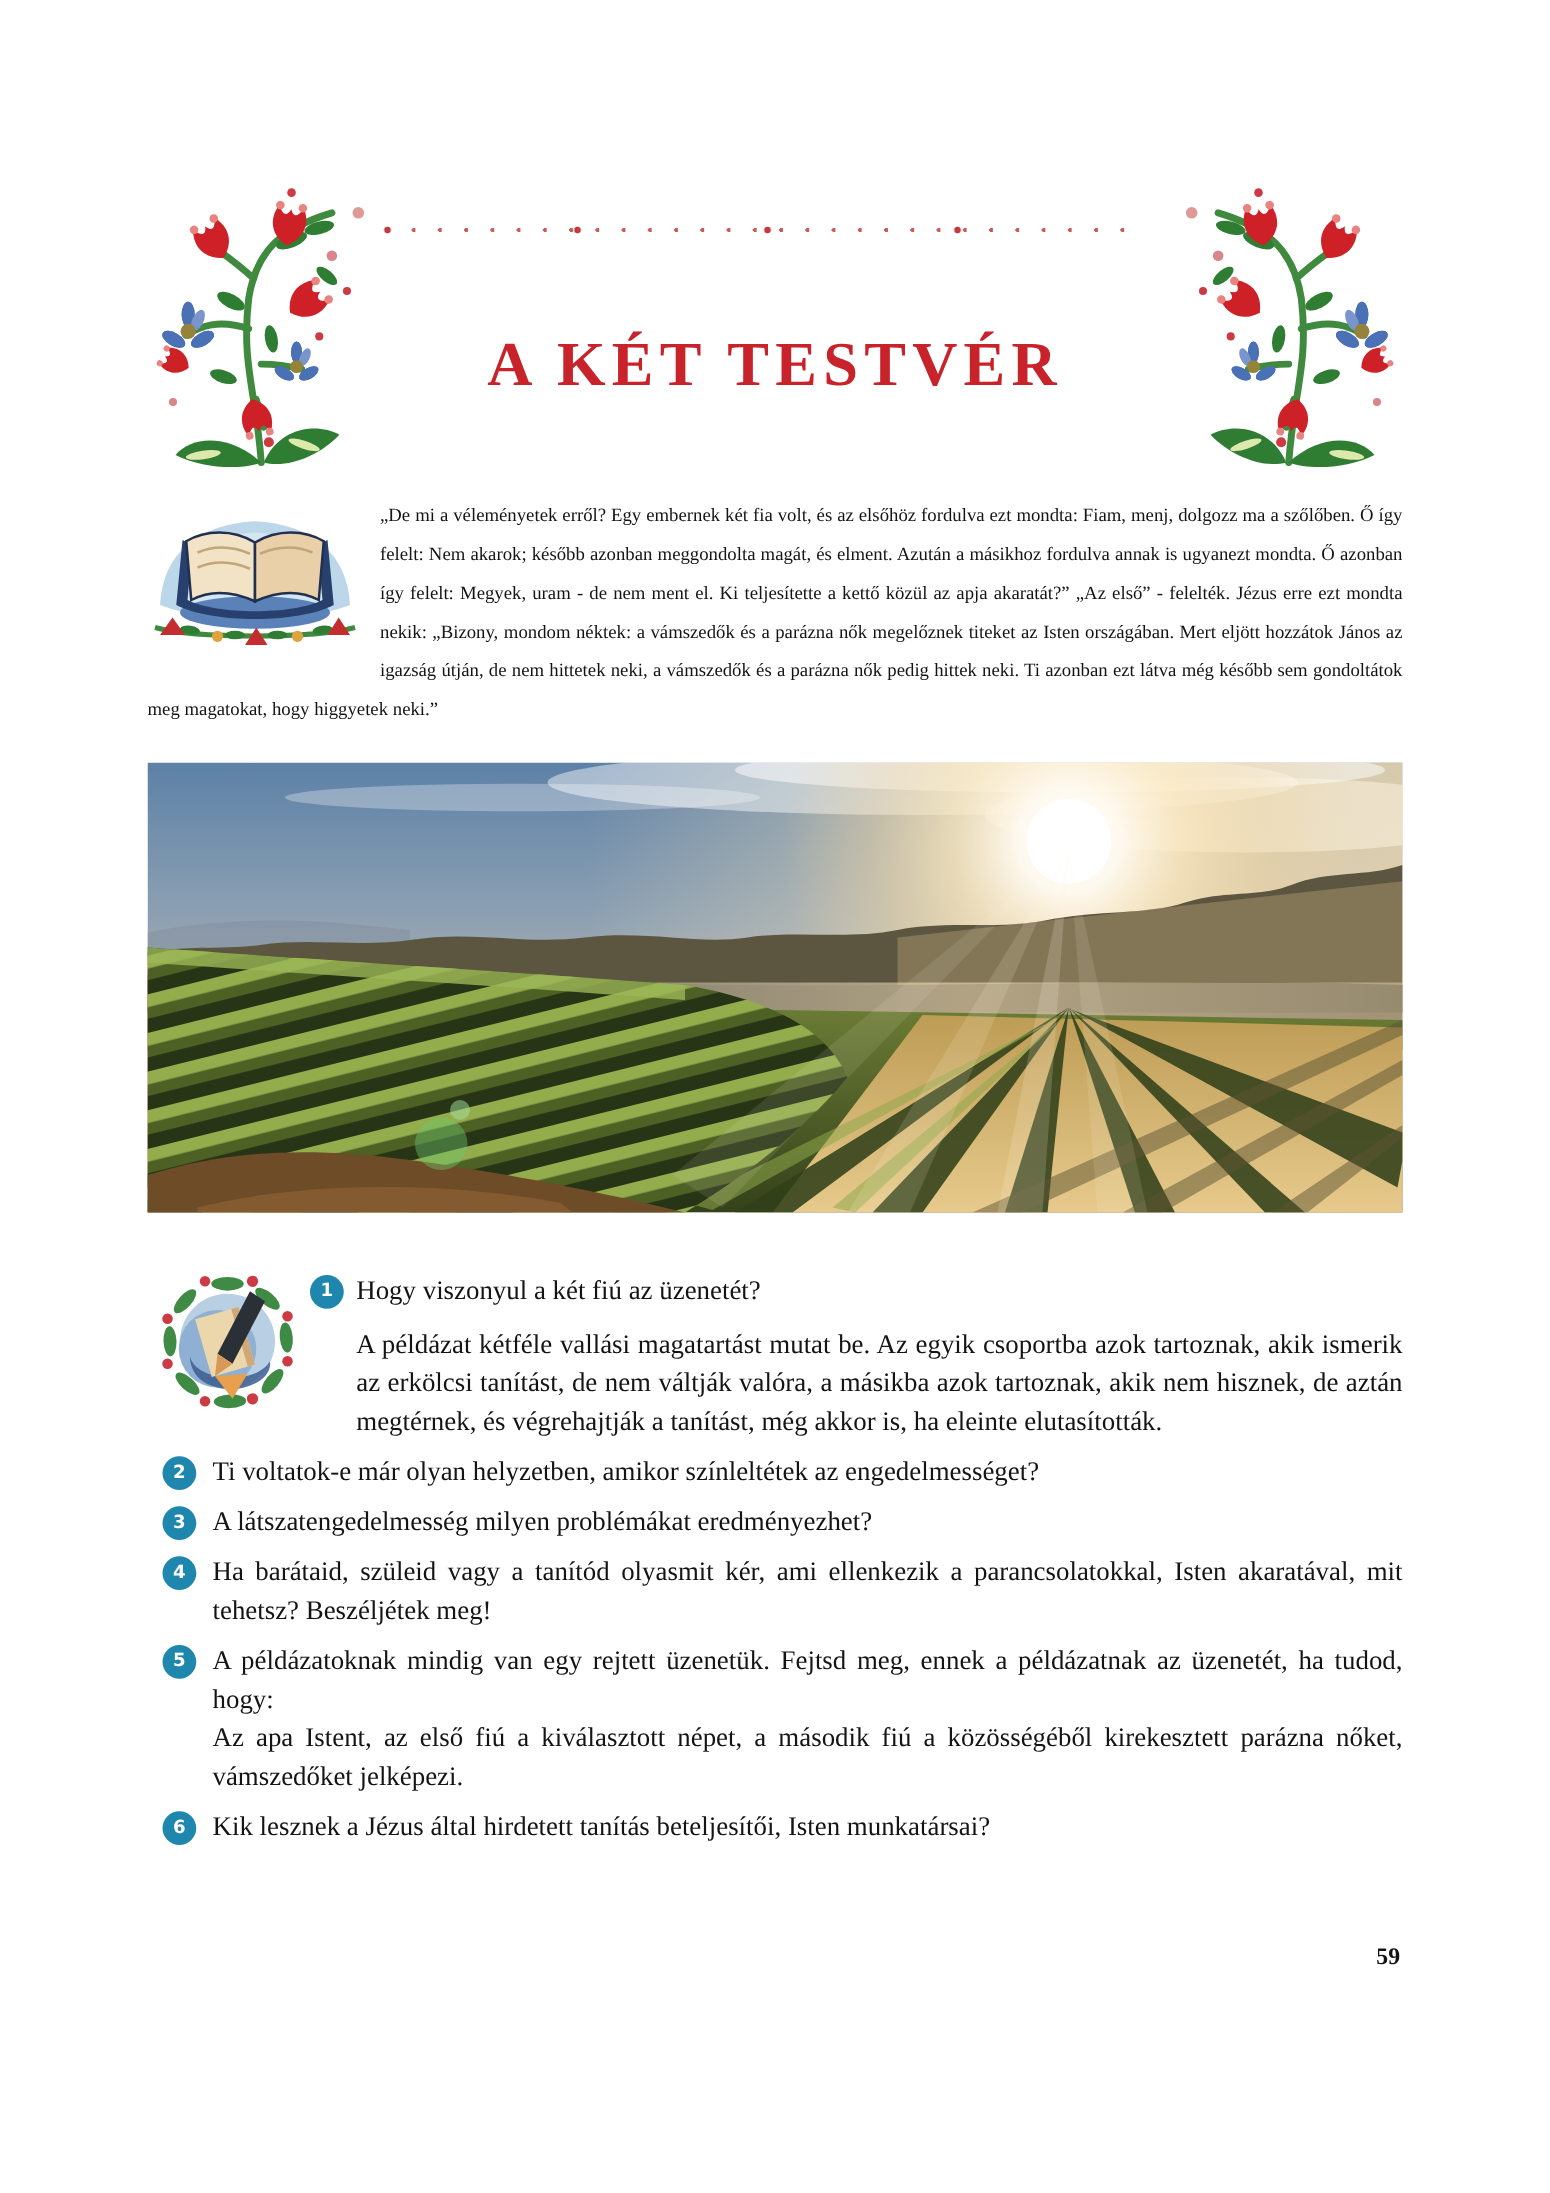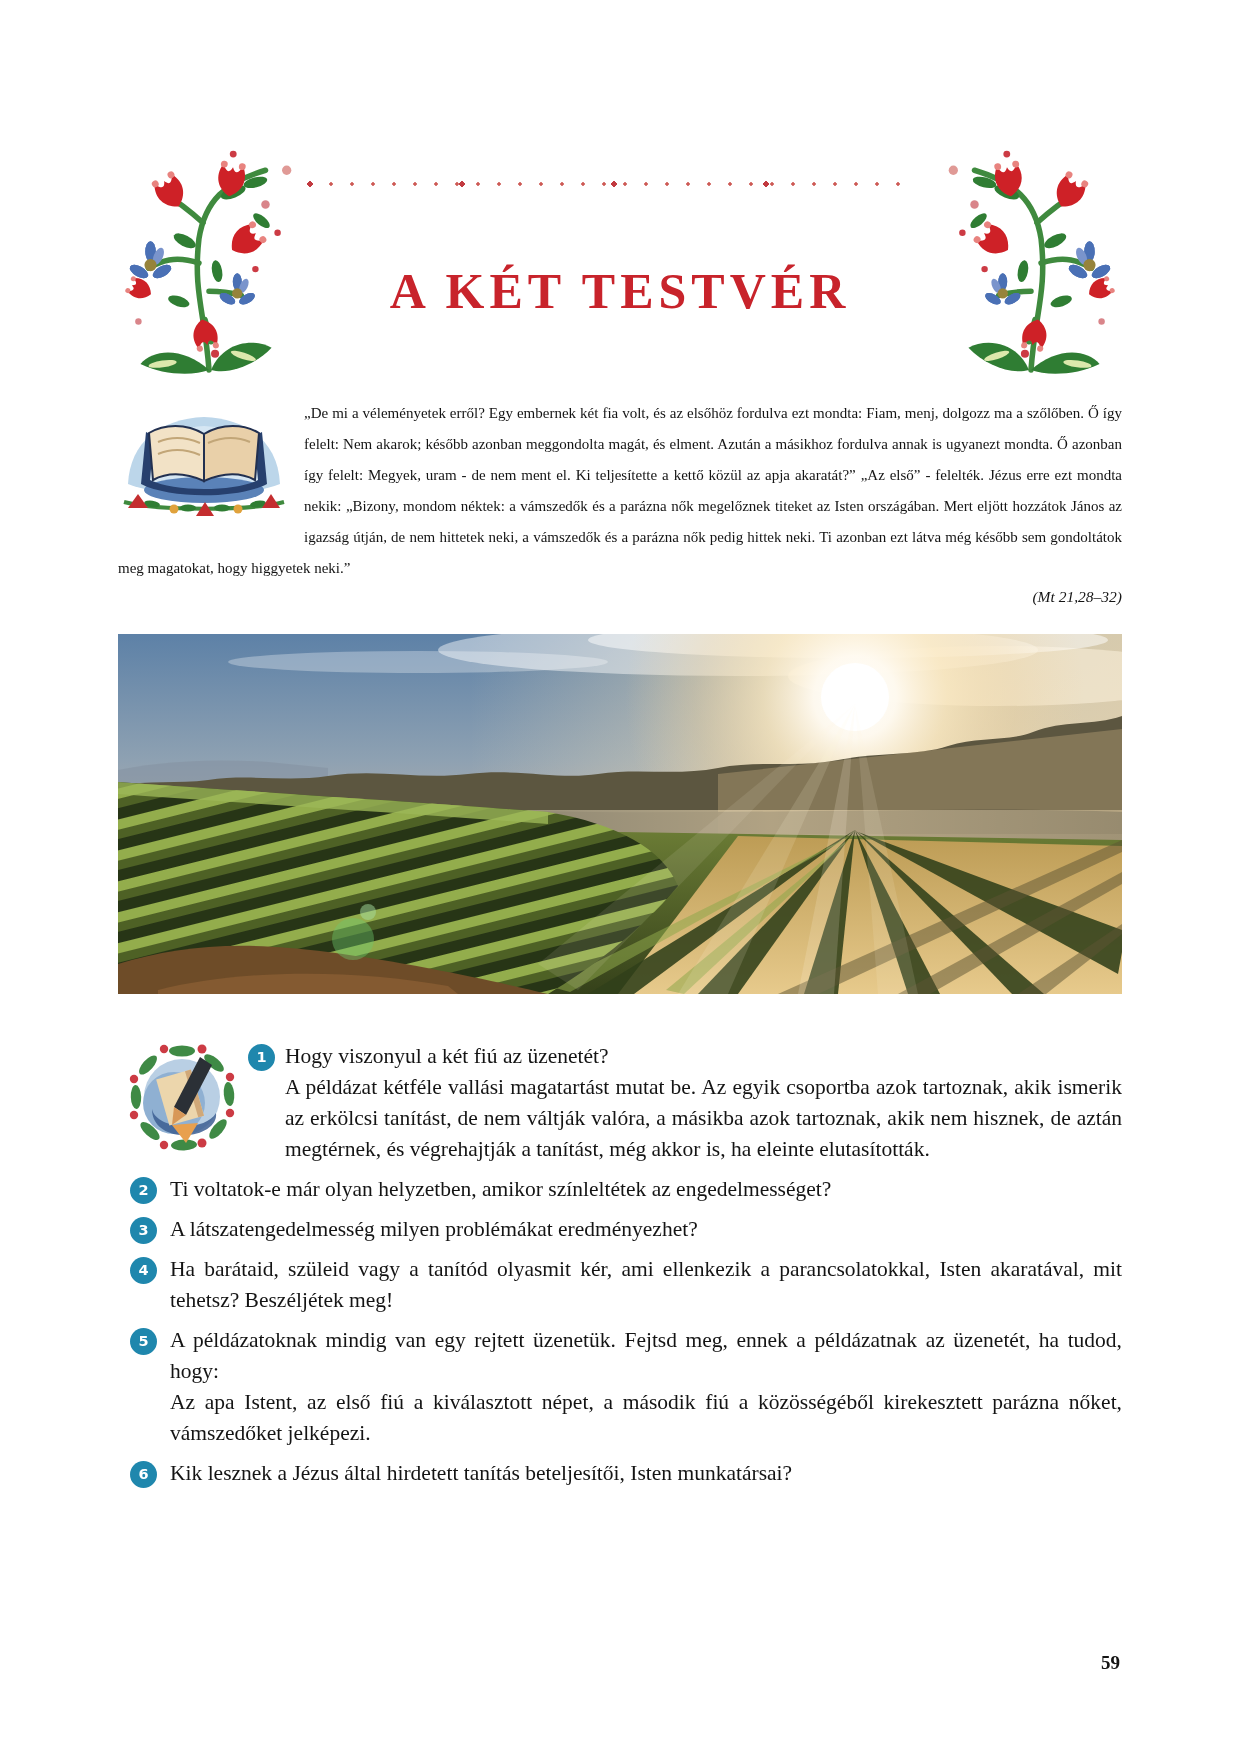--- a/index.html
+++ b/index.html
@@ -52,24 +52,24 @@
     display:flex;align-items:center;justify-content:center;
     top:3px;left:0;
   }
   .q1-wrap{position:relative;padding-left:130px;min-height:122px;}
   .q1-icon{position:absolute;left:8px;top:-2px;width:112px;height:116px;}
   .q1-wrap .q-inner{position:relative;padding-left:37px;}
   .q-row{position:relative;padding-left:52px;margin-top:9px;text-align:justify;}
   .q-row .badge{left:12px;}
   .q-text{display:block;}
   .q-detail{display:block;text-align:justify;}
-  .q1-wrap .q-detail{margin-top:0;}
+  .q1-wrap .q-detail{margin-top:12px;}
 
   .page-number{
-    position:absolute;right:120px;top:1652px;
+    position:absolute;right:120px;top:1555px;
     font-size:19px;font-weight:bold;
   }
 </style>
 </head>
 <body>
 
 <svg width="0" height="0" style="position:absolute" aria-hidden="true">
   <defs>
     <g id="tulip">
       <path d="M0,16 C-12,10 -17,-2 -10,-15 C-6,-8 -3,-6 0,-13 C3,-6 6,-8 10,-15 C17,-2 12,10 0,16 Z" fill="#ce2127"></path>
@@ -161,21 +161,20 @@
           </g>
           <g fill="#c42d2f">
             <path d="M10,98 L20,84 L30,98 Z"></path>
             <path d="M78,106 L87,92 L96,106 Z"></path>
             <path d="M144,98 L153,84 L162,98 Z"></path>
           </g>
           <circle cx="56" cy="99" r="4.5" fill="#e0a23c"></circle>
           <circle cx="120" cy="99" r="4.5" fill="#e0a23c"></circle>
         </svg><span>„De mi a véleményetek erről? Egy embernek két fia volt, és az elsőhöz fordulva ezt mondta: Fiam, menj, dolgozz ma a szőlőben. Ő így felelt: Nem akarok; később azonban meggondolta magát, és elment. Azután a másikhoz fordulva annak is ugyanezt mondta. Ő azonban így felelt: Megyek, uram - de nem ment el. Ki teljesítette a kettő közül az apja akaratát?” „Az első” - felelték. Jézus erre ezt mondta nekik: „Bizony, mondom néktek: a vámszedők és a parázna nők megelőznek titeket az Isten országában. Mert eljött hozzátok János az igazság útján, de nem hittetek neki, a vámszedők és a parázna nők pedig hittek neki. Ti azonban ezt látva még később sem gondoltátok meg magatokat, hogy higgyetek neki.”</span>
       </div>
-      <div class="scripture-ref">(Mt 21,28–32)</div>
     </section>
 
     <svg class="photo" viewBox="0 0 1004 360" preserveAspectRatio="none">
       <defs>
         <linearGradient id="sky" x1="0" y1="0" x2="0" y2="1">
           <stop offset="0" stop-color="#5d81a7"></stop>
           <stop offset="0.35" stop-color="#8ea1b2"></stop>
           <stop offset="0.62" stop-color="#c3b5ab"></stop>
           <stop offset="1" stop-color="#cdbba3"></stop>
         </linearGradient>

